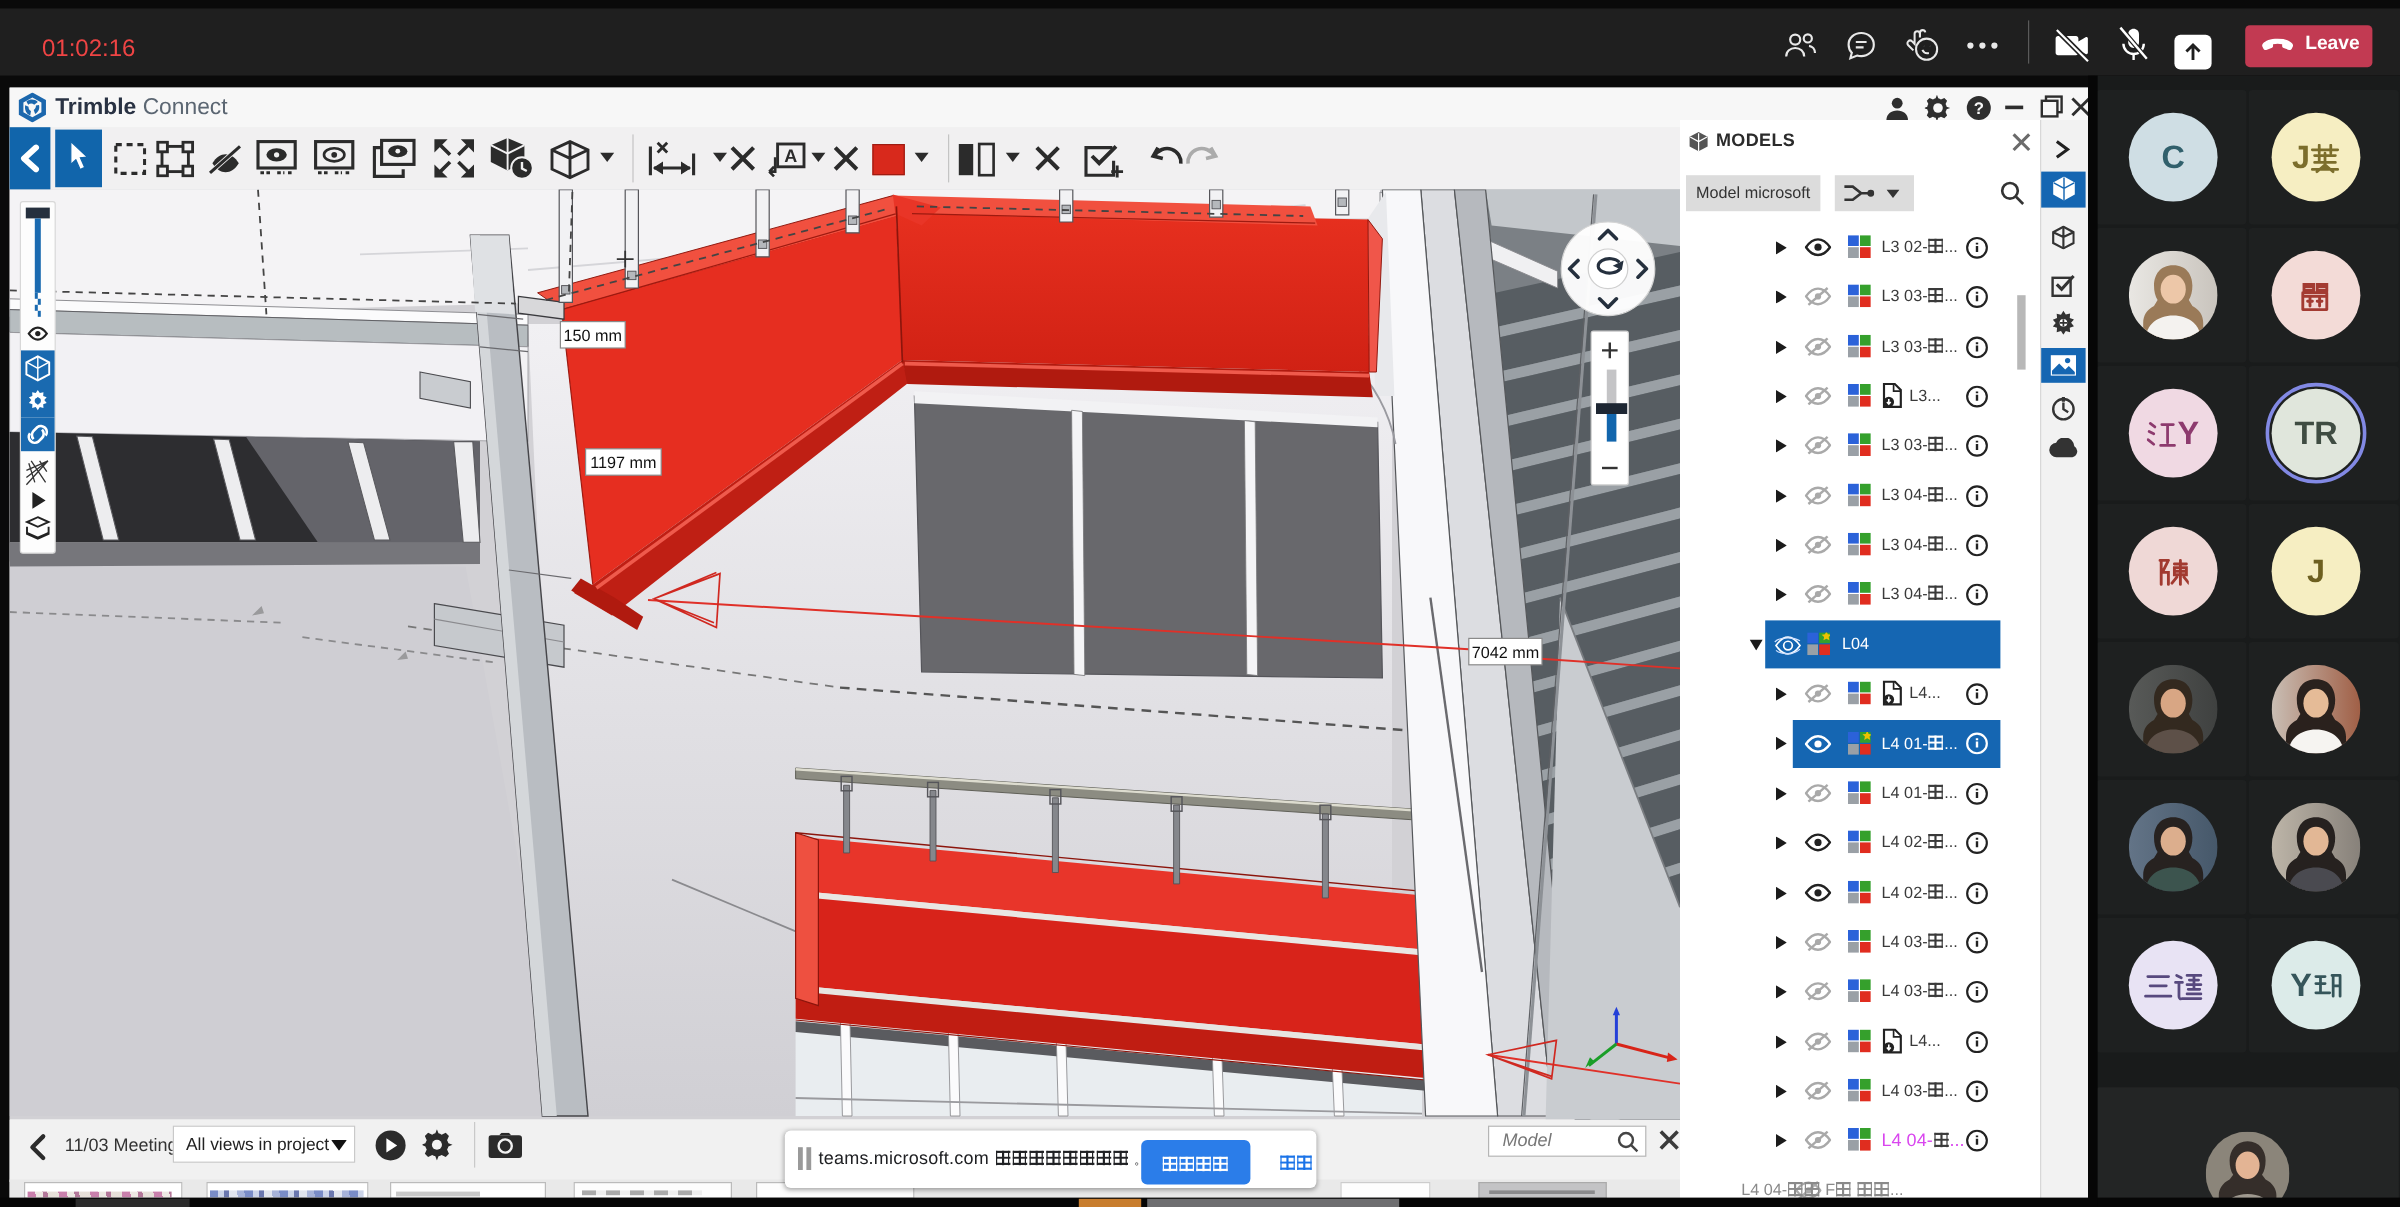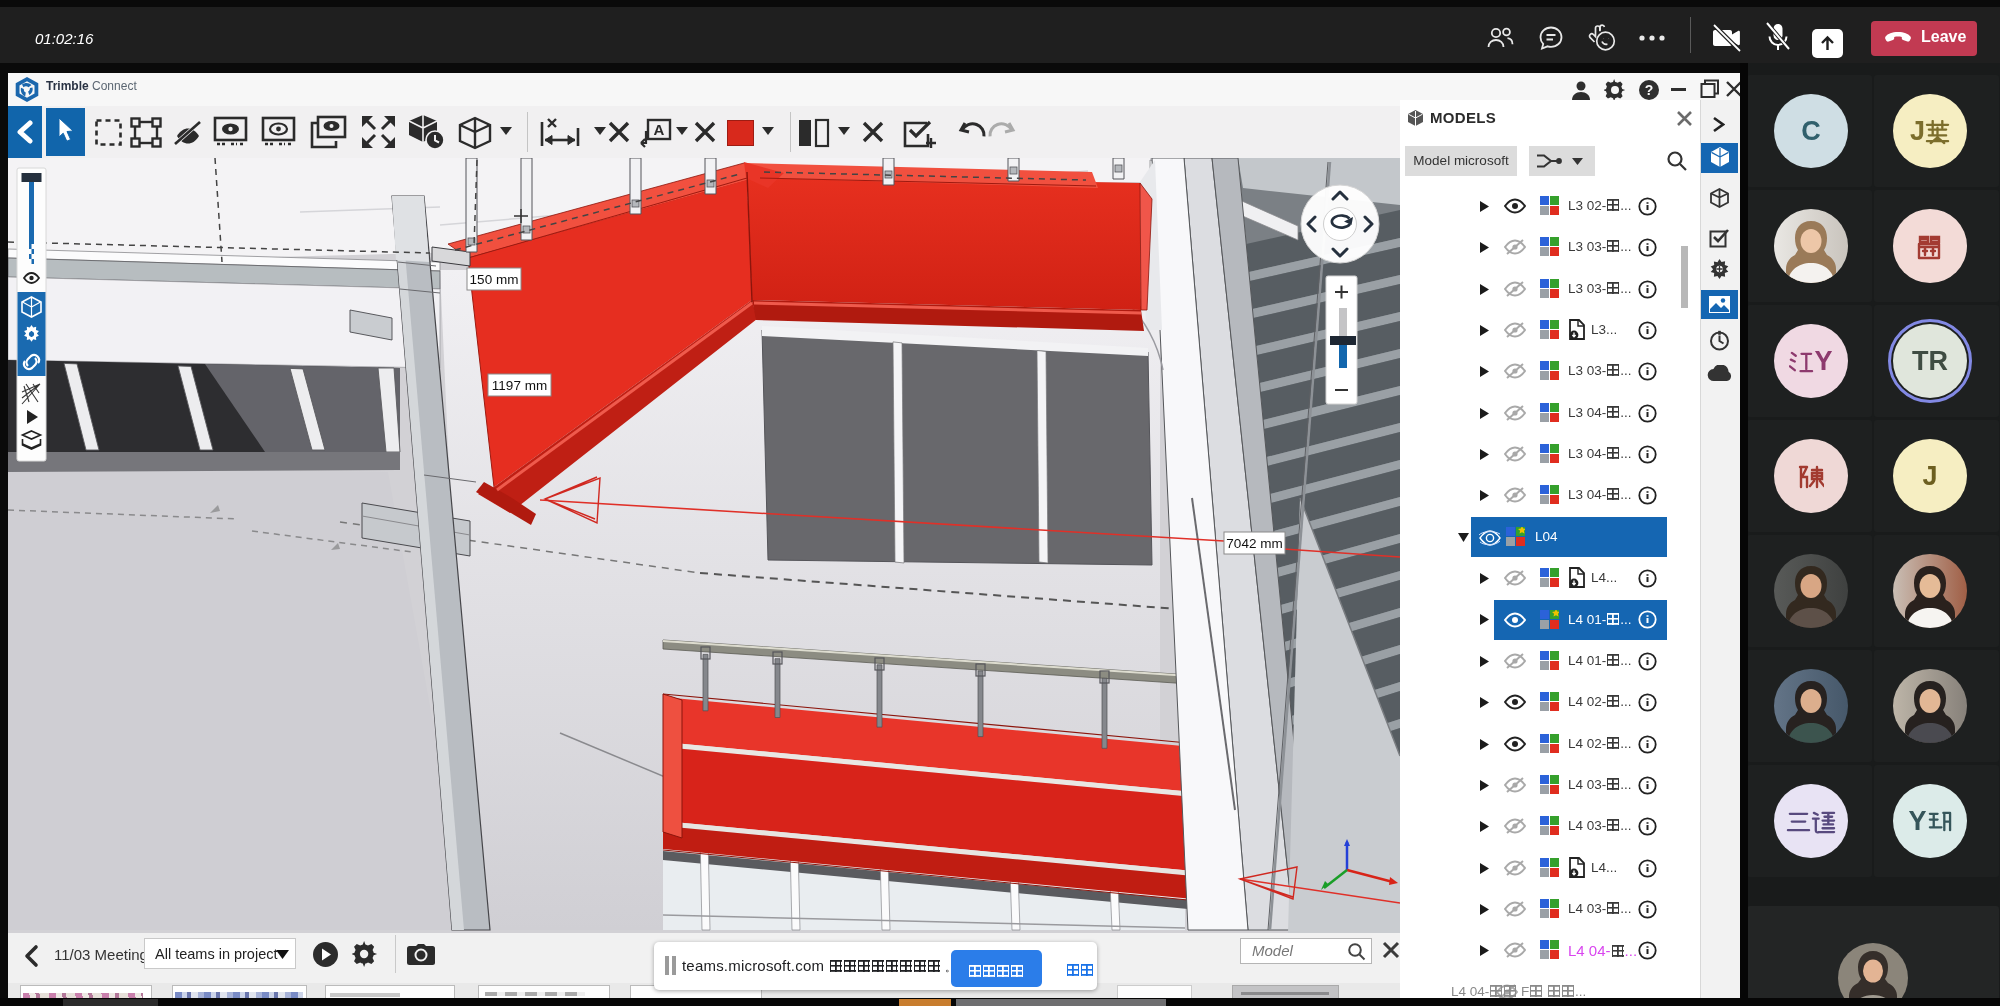--- a/index.html
+++ b/index.html
@@ -9,21 +9,21 @@
 linear-gradient(currentColor,currentColor) 0 5px/100% 1.6px no-repeat,
 linear-gradient(currentColor,currentColor) 0 10.4px/100% 1.8px no-repeat,
 linear-gradient(currentColor,currentColor) 5.2px 0/1.8px 100% no-repeat,
 linear-gradient(currentColor,currentColor) 0 0/1.4px 100% no-repeat,
 linear-gradient(currentColor,currentColor) 100% 0/1.4px 100% no-repeat;}
 
 </style></head><body>
 <div id="stage">
 
   <div class="abs" id="topbar" style="left:0;top:7px;width:2000px;height:56px;background:#1f1f1f;">
-    <div class="abs" style="left:35px;top:23px;color:#ffffff;font-size:15px;font-style:italic;">01:02:16</div>
+    <div class="abs" style="left:35px;top:23px;color:#ef4444;font-size:20px;">01:02:16</div>
     <svg class="abs" style="left:1484px;top:15px" width="32" height="32" viewBox="0 0 32 32" fill="none" stroke="#e8e8e8" stroke-width="1.8">
         <circle cx="12" cy="11" r="4.2"></circle>
         <path d="M4.5 25c0-4.2 3.4-7 7.5-7s7.5 2.8 7.5 7"></path>
         <circle cx="22.5" cy="10" r="3.4"></circle>
         <path d="M23.5 16.2c3 .4 5 2.8 5 6"></path>
       </svg>
     <svg class="abs" style="left:1535px;top:15px" width="32" height="32" viewBox="0 0 32 32" fill="none" stroke="#e8e8e8" stroke-width="1.8">
         <path d="M16 5.5c6 0 10.5 4.3 10.5 9.7S22 24.8 16 24.8c-1.2 0-2.4-.2-3.4-.5L7 26.5l1.2-4.6c-1.7-1.7-2.7-4-2.7-6.7 0-5.4 4.5-9.7 10.5-9.7z"></path>
         <path d="M11.5 13h9M11.5 17.5h6.5"></path>
       </svg>
@@ -65,21 +65,21 @@
 
   <div class="abs" id="win" style="left:8px;top:73px;width:1738px;height:926px;background:#f1f0f1;">
     <div class="abs" id="titlebar" style="left:0;top:0;width:1738px;height:33px;background:#f7f7f7;">
       <svg class="abs" style="left:6px;top:4px" width="26" height="25" viewBox="0 0 26 25">
           <path d="M13 0 24.3 6.3v12.4L13 25 1.7 18.7V6.3z" fill="#1b67ad"></path>
           <path d="M13 4.2 20.5 8.4v8.2L13 20.8 5.5 16.6V8.4z" fill="#f7f7f7"></path>
           <path d="M8 7.5c3-2.2 7-2 9.5.5l-3 2.2c-1.5-1.2-3.5-1.2-5 0z" fill="#1b67ad"></path>
           <path d="M18.5 10.5c.8 3-.5 6-3.2 7.5l-1.2-3.4c1.3-.8 2-2.2 1.8-3.6z" fill="#1b67ad"></path>
           <path d="M7 10.8l2.8 1.2c-.2 1.5.6 3 2 3.6l-.6 3.6C8 18.3 6.2 14.4 7 10.8z" fill="#1b67ad"></path>
         </svg>
-      <div class="abs" style="left:38px;top:6px;font-size:12px;color:#293243;"><b>Trimble</b> <span style="color:#5b6672;">Connect</span></div>
+      <div class="abs" style="left:38px;top:6px;font-size:19px;color:#293243;"><b>Trimble</b> <span style="color:#5b6672;">Connect</span></div>
       <svg class="abs" style="left:1560px;top:7px" width="26" height="20" viewBox="0 0 26 20" fill="#2e2e2e">
           <circle cx="13" cy="6" r="4.5"></circle>
           <path d="M4 20c0-5 4-8 9-8s9 3 9 8z"></path>
         </svg>
       <svg class="abs" style="left:1596px;top:6px" width="22" height="22" viewBox="0 0 22 22" fill="#2e2e2e">
           <path d="M11 0l1.2 3.2a8 8 0 0 1 2.4 1l3.1-1.4 2.5 2.5-1.4 3.1a8 8 0 0 1 1 2.4L23 12l-3.2 1.2a8 8 0 0 1-1 2.4l1.4 3.1-2.5 2.5-3.1-1.4a8 8 0 0 1-2.4 1L11 24l-1.2-3.2a8 8 0 0 1-2.4-1l-3.1 1.4-2.5-2.5 1.4-3.1a8 8 0 0 1-1-2.4L-1 12l3.2-1.2a8 8 0 0 1 1-2.4L1.8 5.3l2.5-2.5 3.1 1.4a8 8 0 0 1 2.4-1z" transform="scale(.92)"></path>
           <circle cx="11" cy="11" r="4" fill="#f7f7f7"></circle>
         </svg>
       <svg class="abs" style="left:1630px;top:6px" width="22" height="22" viewBox="0 0 22 22">
           <circle cx="11" cy="11" r="10" fill="#2e2e2e"></circle>
@@ -208,21 +208,21 @@
     </div>
 
     <div class="abs" id="panel" style="left:1392px;top:27px;width:300px;height:899px;background:#fff;border-left:1px solid #c9c9c9;"></div>
     <div class="abs" id="strip" style="left:1692px;top:27px;width:46px;height:899px;background:#f2f2f2;border-left:1px solid #d8d8d8;"></div>
     <div class="abs" id="botbar" style="left:0;top:860px;width:1392px;height:52px;background:#f1f1f1;">
       <svg class="abs" style="left:14px;top:11px" width="18" height="24" viewBox="0 0 18 24" fill="none" stroke="#2b2b2b" stroke-width="3.6" stroke-linecap="round" stroke-linejoin="round">
           <path d="M14 3 5 12l9 9"></path>
         </svg>
       <div class="abs" style="left:46px;top:13px;font-size:15px;color:#333;">11/03 Meeting</div>
       <div class="abs" style="left:136px;top:5px;width:152px;height:31px;background:#fff;border:1px solid #c9c9c9;"></div>
-      <div class="abs" style="left:147px;top:13px;font-size:14.5px;color:#222;">All teams in project</div>
+      <div class="abs" style="left:147px;top:13px;font-size:14.5px;color:#222;">All views in project</div>
       <svg class="abs" style="left:268px;top:17px" width="13" height="9" viewBox="0 0 13 9" fill="#111">
           <path d="M0 0h13L6.5 9z"></path>
         </svg>
       <svg class="abs" style="left:304px;top:8px" width="27" height="27" viewBox="0 0 27 27">
           <circle cx="13.5" cy="13.5" r="12.5" fill="#2b2b2b"></circle>
           <path d="M10 7.5l9 6-9 6z" fill="#fff"></path>
         </svg>
       <svg class="abs" style="left:344px;top:8px" width="26" height="26" viewBox="0 0 26 26" fill="#2b2b2b">
           <path d="M13 0l1.4 3.7a9.5 9.5 0 0 1 2.8 1.2l3.7-1.7 2.9 2.9-1.7 3.7a9.5 9.5 0 0 1 1.2 2.8L27 14l-3.7 1.4a9.5 9.5 0 0 1-1.2 2.8l1.7 3.7-2.9 2.9-3.7-1.7a9.5 9.5 0 0 1-2.8 1.2L13 28l-1.4-3.7a9.5 9.5 0 0 1-2.8-1.2l-3.7 1.7-2.9-2.9 1.7-3.7a9.5 9.5 0 0 1-1.2-2.8L-1 14l3.7-1.4a9.5 9.5 0 0 1 1.2-2.8L2.2 6.1l2.9-2.9 3.7 1.7a9.5 9.5 0 0 1 2.8-1.2z" transform="scale(.93)"></path>
           <circle cx="12.1" cy="13" r="4.2" fill="#f1f1f1"></circle>

